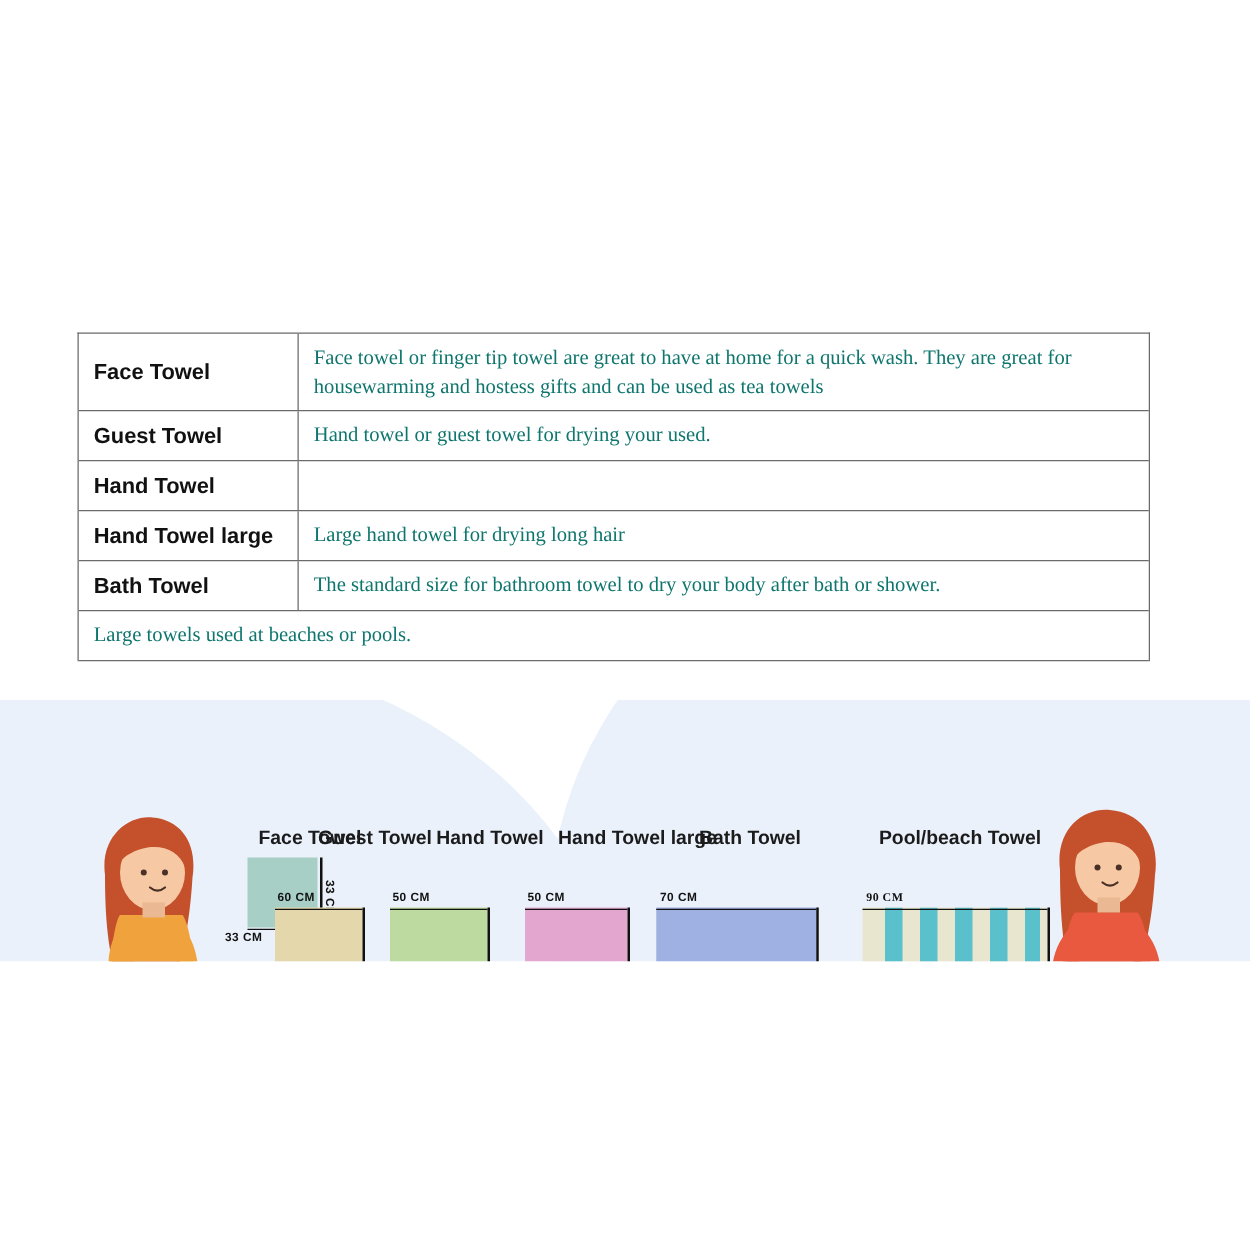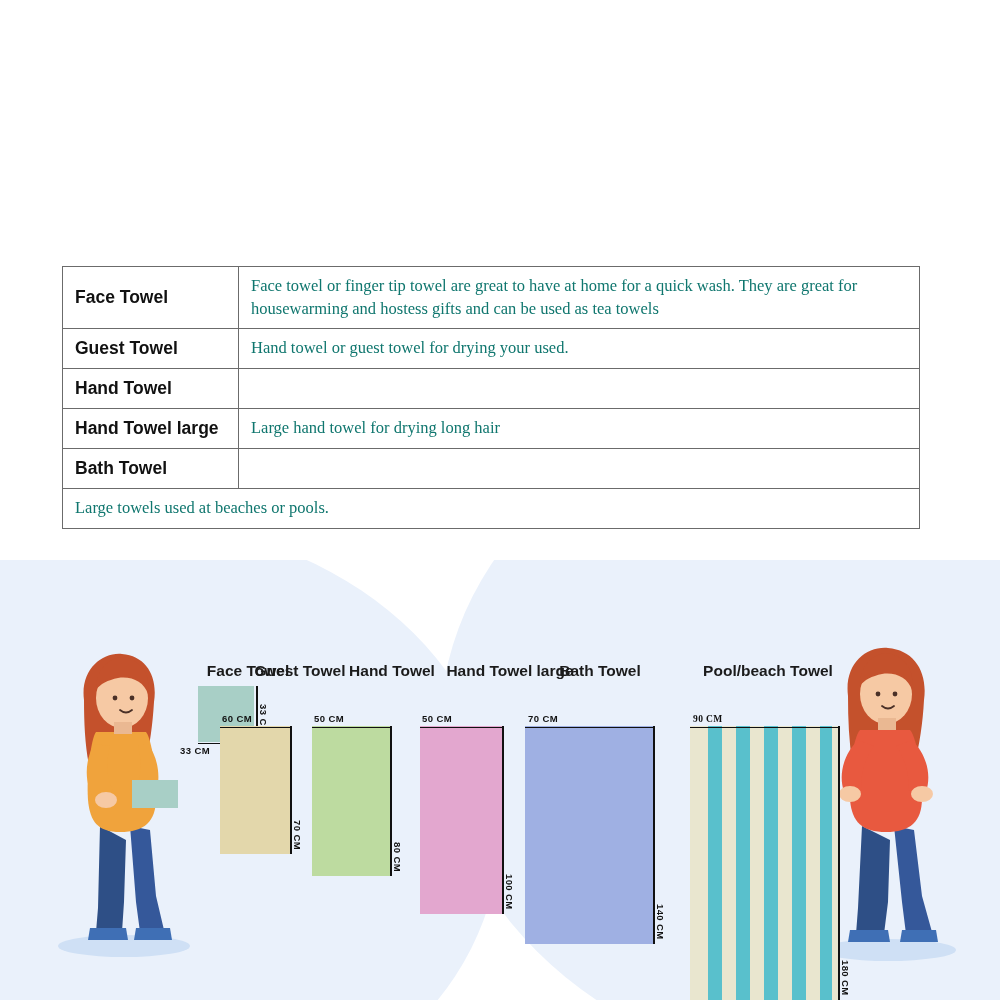--- a/index.html
+++ b/index.html
@@ -4,21 +4,21 @@
 <style>
   * { box-sizing: border-box; margin: 0; padding: 0; }
   html, body {
     width: 1000px; height: 1000px;
     background: #ffffff;
     font-family: "Liberation Sans", sans-serif;
     overflow: hidden;
   }
   #page {
     position: relative;
-    width: 1000px; height: 1000px;
+    width: 1000px; height: 769px;
     background: #ffffff;
     overflow: hidden;
   }
 
   
   .blob {
     position: absolute;
     background: #eaf1fb;
     border-radius: 50%;
     z-index: 0;
@@ -212,20 +212,21 @@
     </div>
     <div class="trow">
       <div class="tcell-name">Hand Towel</div>
     </div>
     <div class="trow">
       <div class="tcell-name">Hand Towel large</div>
       <div class="tcell-desc">Large hand towel for drying long hair</div>
     </div>
     <div class="trow">
       <div class="tcell-name">Bath Towel</div>
+      <div class="tcell-desc">The standard size for bathroom towel to dry your body after bath or shower.</div>
     </div>
     <div class="trow">
       <div class="tcell-desc">Large towels used at beaches or pools.</div>
     </div>
   </div>
 
   <div class="chart">
 
     <svg class="person" style="left:40px; bottom:40px; width:160px; height:320px;" viewBox="0 0 160 320">
       <ellipse cx="84" cy="306" rx="66" ry="11" fill="#cfe0f5"></ellipse>

